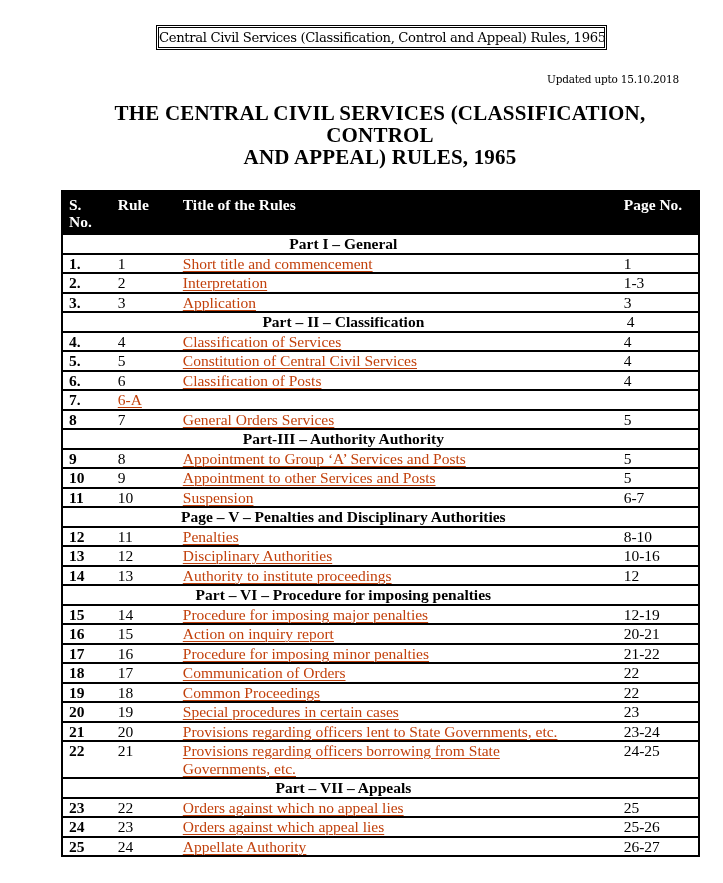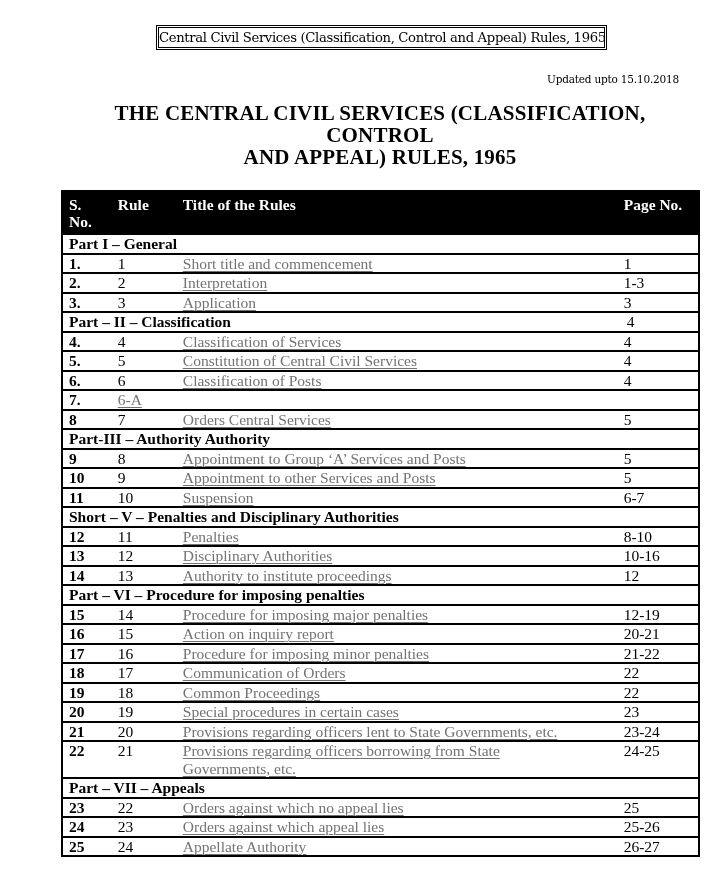--- a/index.html
+++ b/index.html
@@ -90,29 +90,30 @@
     .col-rule { width: 64px; }
     .col-title { width: 434px; }
     .col-page { width: 80px; }
     table.toc tbody td {
       line-height: 17.5px;
       height: 17.5px;
     }
     td.sno { font-weight: bold; }
     td.page-cell { padding-left: 9px; }
     tr.part-row td {
+      text-align: center;
       font-weight: bold;
     }
     tr.part-row td.part-page {
       text-align: left;
       font-weight: normal;
       padding-left: 9px;
     }
     a.rule-link {
-      color: #737373;
+      color: #c2410c;
       text-decoration: underline;
       text-decoration-thickness: 1px;
       text-underline-offset: 2px;
     }
   </style>
 </head>
 <body>
 
 <div class="header-box">Central Civil Services (Classification, Control and Appeal) Rules, 1965</div>
 <div class="updated">Updated upto 15.10.2018</div>
@@ -185,21 +186,21 @@
     </tr>
     <tr>
       <td class="sno">7.</td>
       <td><a class="rule-link" href="#">6-A</a></td>
       <td></td>
       <td class="page-cell"></td>
     </tr>
     <tr>
       <td class="sno">8</td>
       <td>7</td>
-      <td><a class="rule-link" href="#">Orders Central Services</a></td>
+      <td><a class="rule-link" href="#">General Orders Services</a></td>
       <td class="page-cell">5</td>
     </tr>
 
     <tr class="part-row">
       <td colspan="3">Part-III – Authority Authority</td>
       <td class="part-page"></td>
     </tr>
     <tr>
       <td class="sno">9</td>
       <td>8</td>
@@ -214,21 +215,21 @@
     </tr>
 
     <tr>
       <td class="sno">11</td>
       <td>10</td>
       <td><a class="rule-link" href="#">Suspension</a></td>
       <td class="page-cell">6-7</td>
     </tr>
 
     <tr class="part-row">
-      <td colspan="3">Short – V – Penalties and Disciplinary Authorities</td>
+      <td colspan="3">Page – V – Penalties and Disciplinary Authorities</td>
       <td class="part-page"></td>
     </tr>
     <tr>
       <td class="sno">12</td>
       <td>11</td>
       <td><a class="rule-link" href="#">Penalties</a></td>
       <td class="page-cell">8-10</td>
     </tr>
     <tr>
       <td class="sno">13</td>

